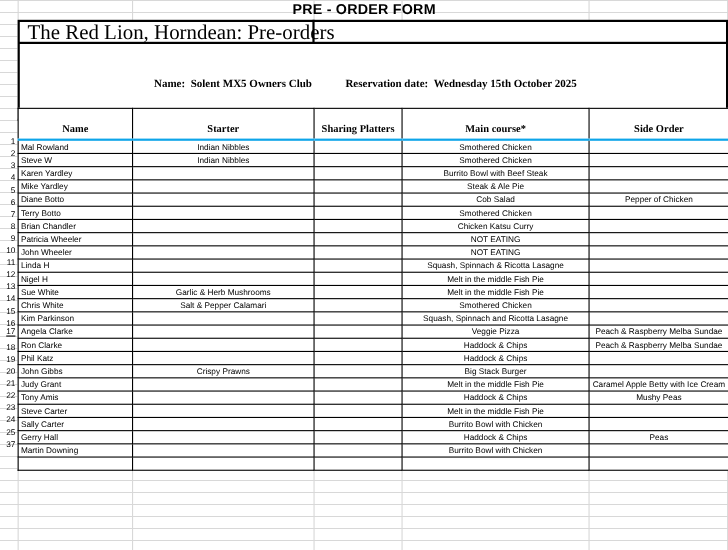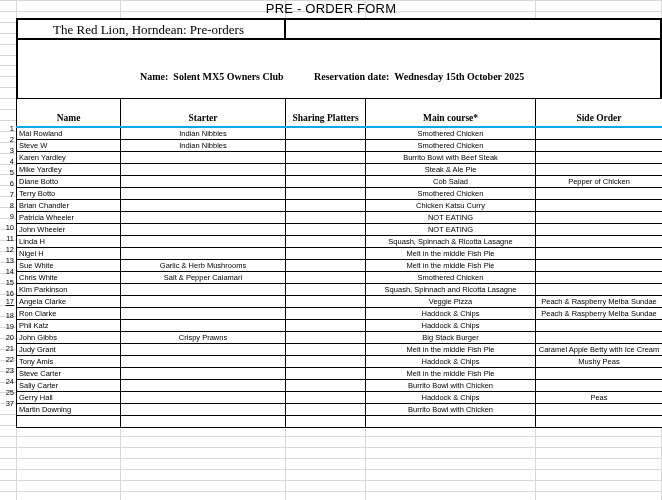--- a/index.html
+++ b/index.html
@@ -38,21 +38,21 @@
   }
 
   
   #doc-title {
     position: absolute;
     left: 0;
     top: 0;
     width: 662px;
     text-align: center;
     font-size: 13px;
-    font-weight: normal;
+    font-weight: bold;
     letter-spacing: 0.2px;
     line-height: 17px;
     z-index: 5;
   }
 
   
   #venue-banner {
     position: absolute;
     left: 16px;
     top: 18px;
@@ -68,24 +68,23 @@
     top: -2px;
     bottom: -2px;
     width: 2px;
     background: #000;
   }
   #venue-name {
     position: absolute;
     left: 7px;
     top: 1px;
     font-family: "Liberation Serif", serif;
-    font-size: 13px;
+    font-size: 19px;
     line-height: 18px;
     white-space: nowrap;
-    margin-left: 28px;
   }
 
   
   #meta-block {
     position: absolute;
     left: 16px;
     top: 40px;
     width: 646px;
     height: 70px;
     border: 2px solid #000;

